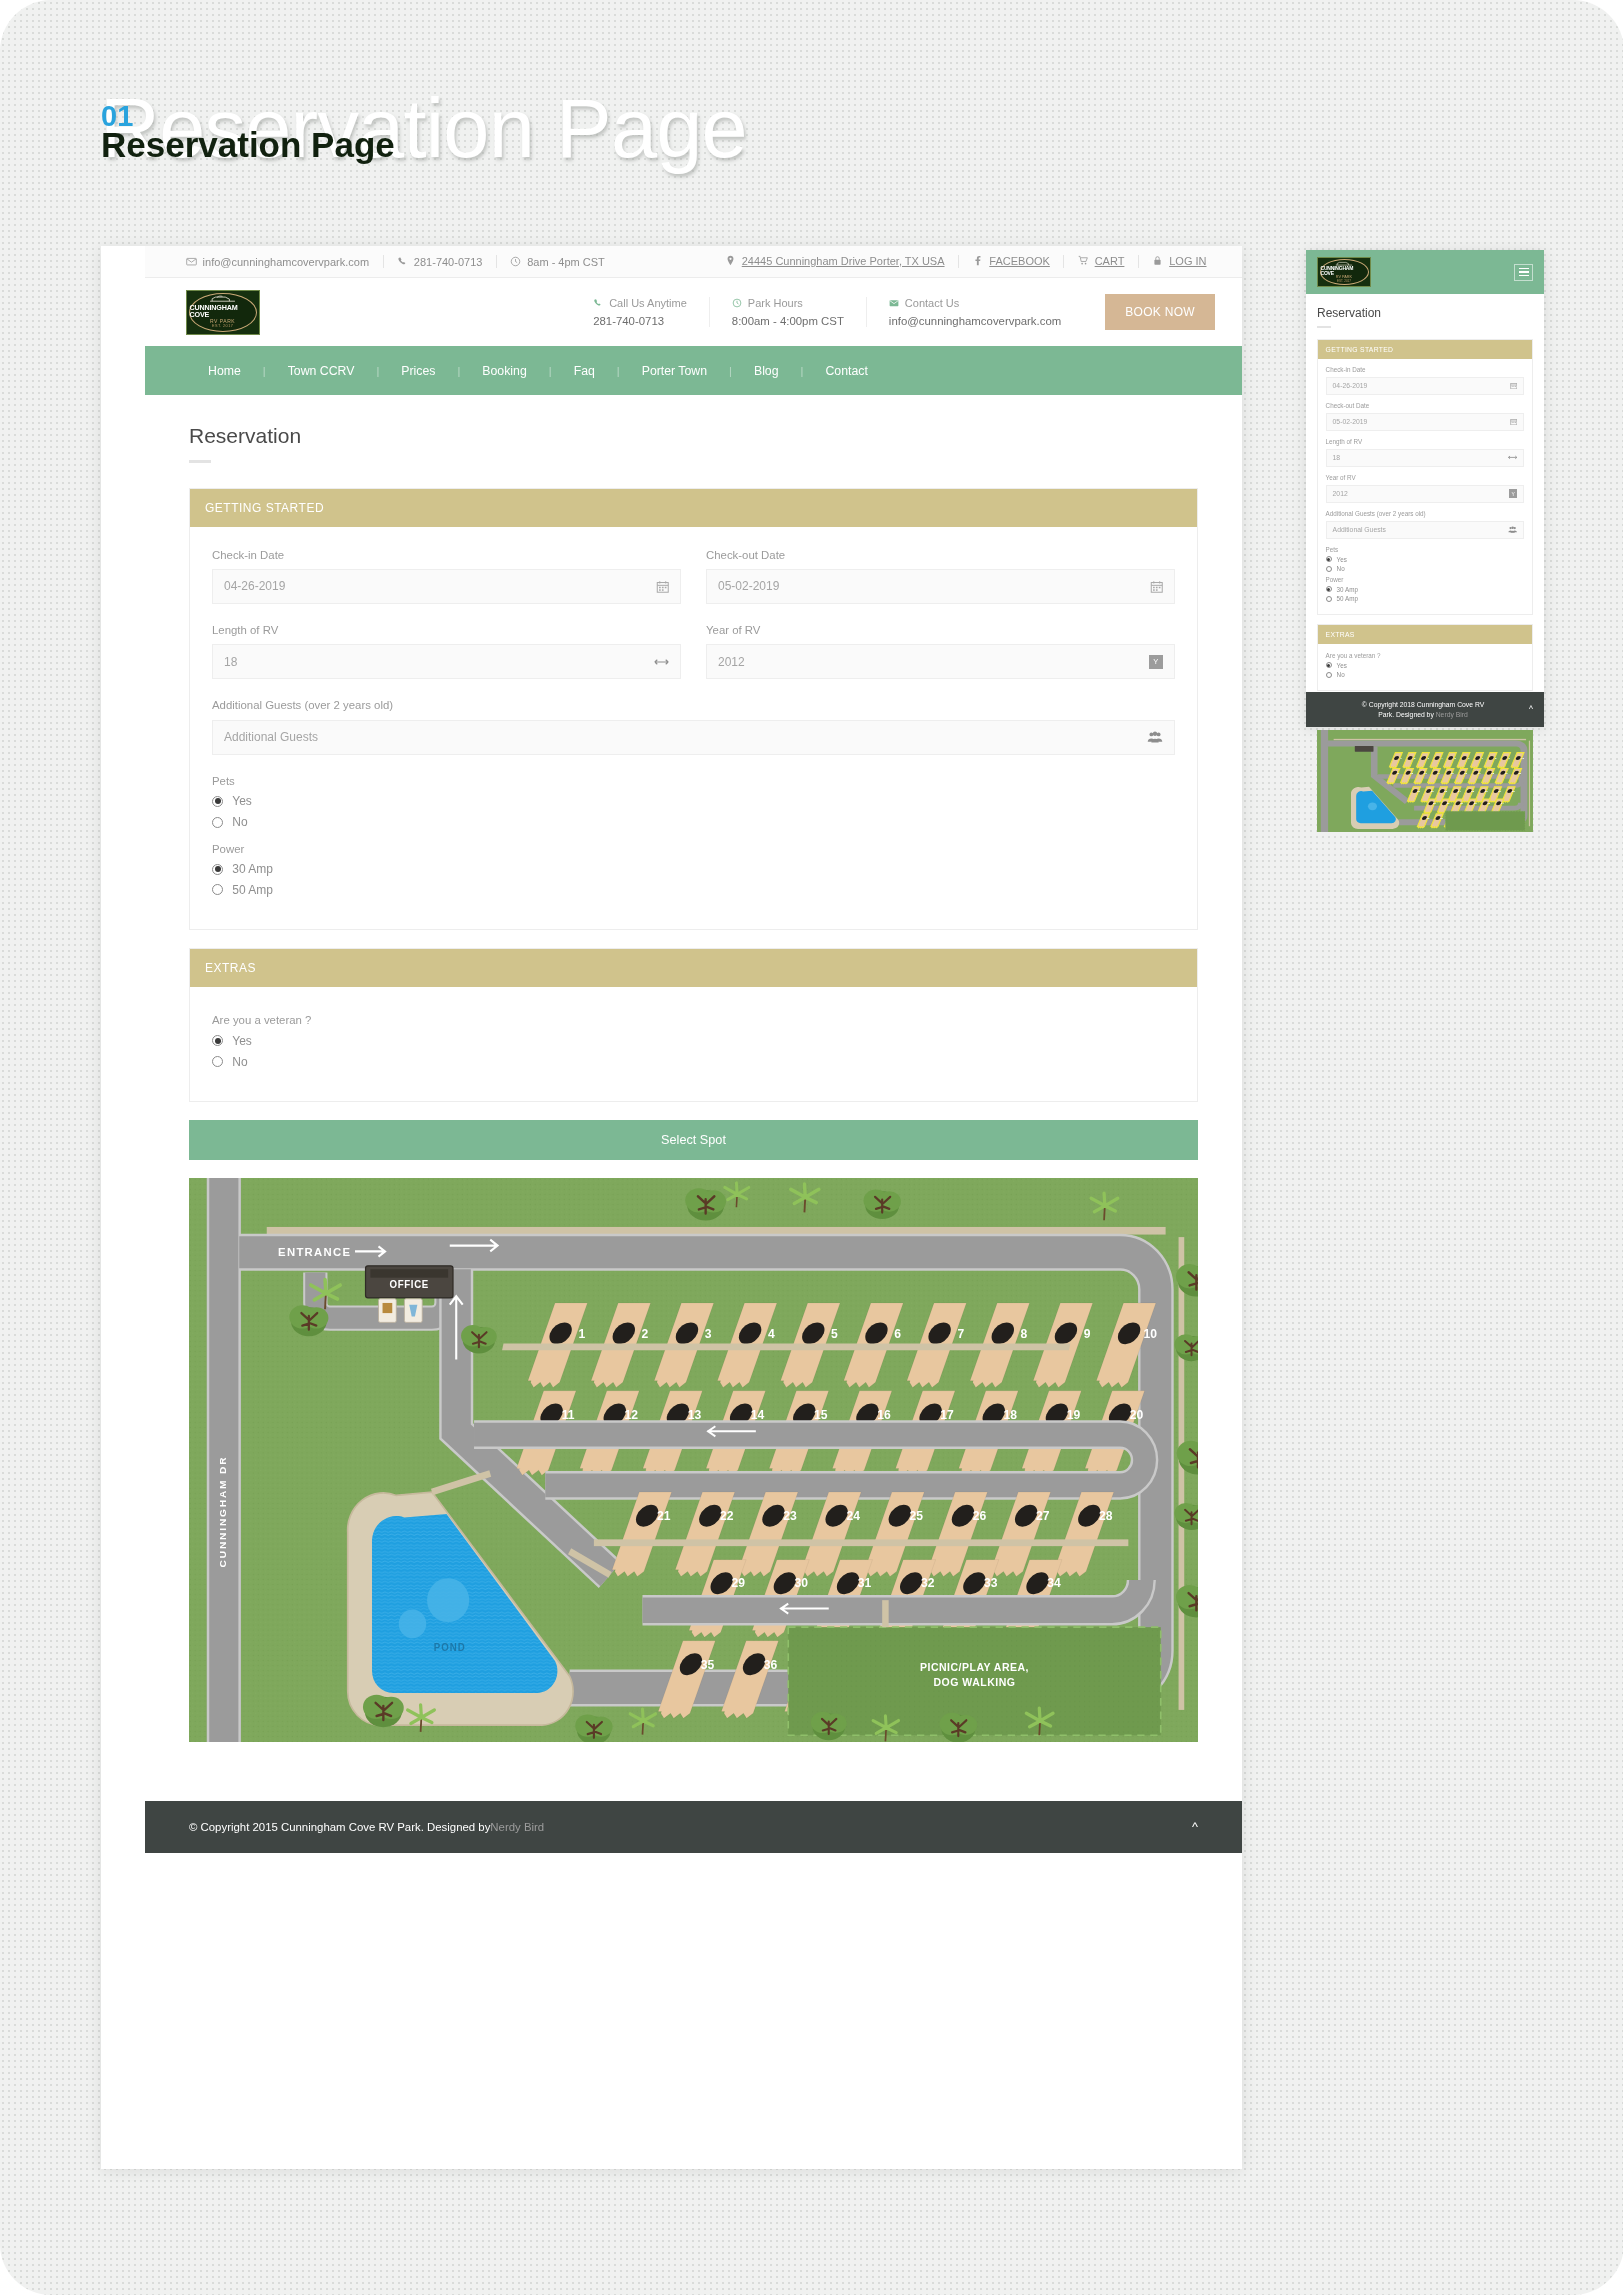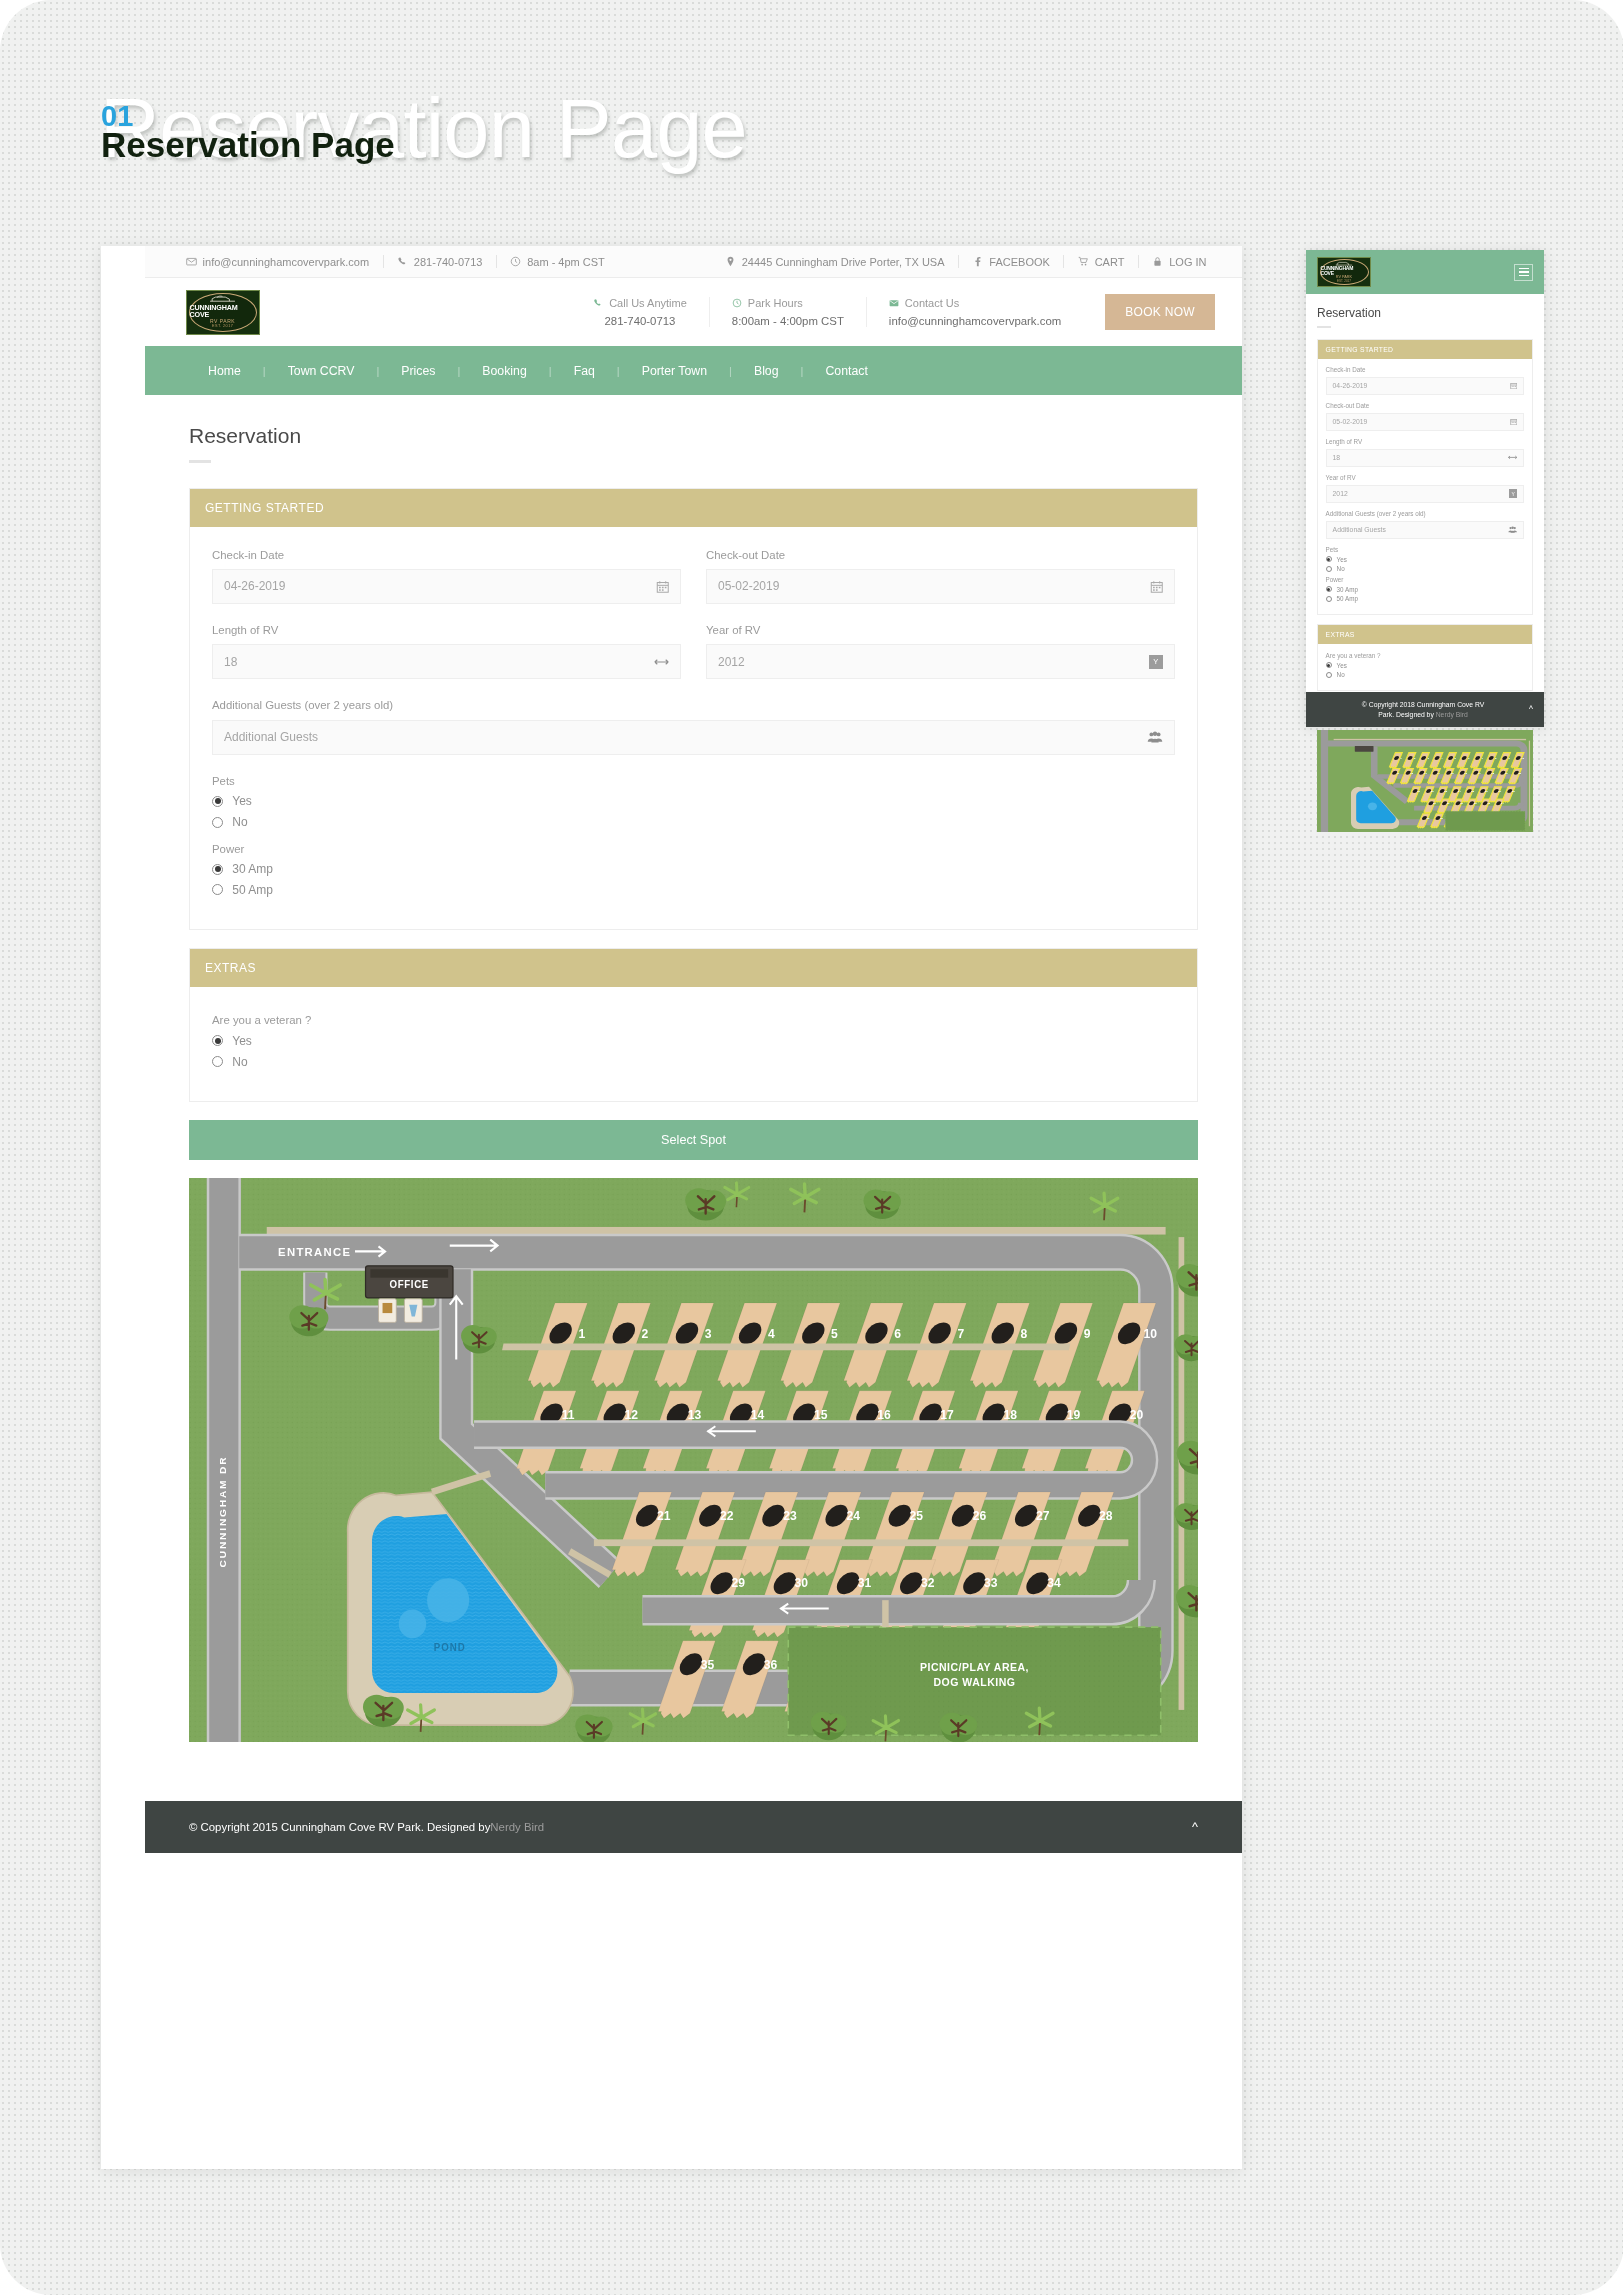--- a/index.html
+++ b/index.html
@@ -76,21 +76,21 @@
     padding: 0 22px;
   }
   .tb-left { display: flex; align-items: center; gap: 0; }
   .tb-item {
     display: flex; align-items: center; gap: 6px;
     padding: 0 13.5px;
     white-space: nowrap;
   }
   .tb-item:first-child { padding-left: 18.6px; }
   .tb-div { width: 0.8px; height: 13.5px; background: #e4e4e4; }
-  .tb-right { margin-left: auto; display: flex; align-items: center; }
+  .tb-right { margin-left: auto; display: flex; align-items: flex-start; text-decoration: underline; }
   .tb-ico { font-size: 10px; color: #9a9a9a; display:inline-flex; }
   .tb-ico svg { display:block; }
 
   
   .header {
     height: 68px;
     background: #ffffff;
     display: flex;
     align-items: center;
     padding: 0 22px;
@@ -115,21 +115,20 @@
   .logo-main { font-size: 7.2px; font-weight: 700; color: #ffffff; letter-spacing: -0.2px; }
   .logo-sub { font-size: 5px; color: #c9a876; letter-spacing: 0.5px; margin-top: 1.3px; }
   .logo-est { font-size: 3.8px; color: #bb9a68; letter-spacing: 0.4px; margin-top: 0.8px; }
 
   .hdr-contacts { margin-left: auto; display: flex; align-items: center; }
   .hc {
     padding: 0 22px;
     display: flex; flex-direction: column; gap: 6px;
     border-left: 0.8px solid #eeeeee;
     min-width: 101px;
-    text-align: center;
   }
   .hc:first-child { border-left: none; }
   .hc-top {
     display: flex; align-items: center; gap: 6px;
     font-size: 11px; color: #9a9a9a;
   }
   .hc-top .ic { color: #7cb894; display:inline-flex; }
   .hc-val { font-size: 11.4px; color: #6e6e6e; }
   .booknow {
     margin-left: 22px; margin-right: 5px;

